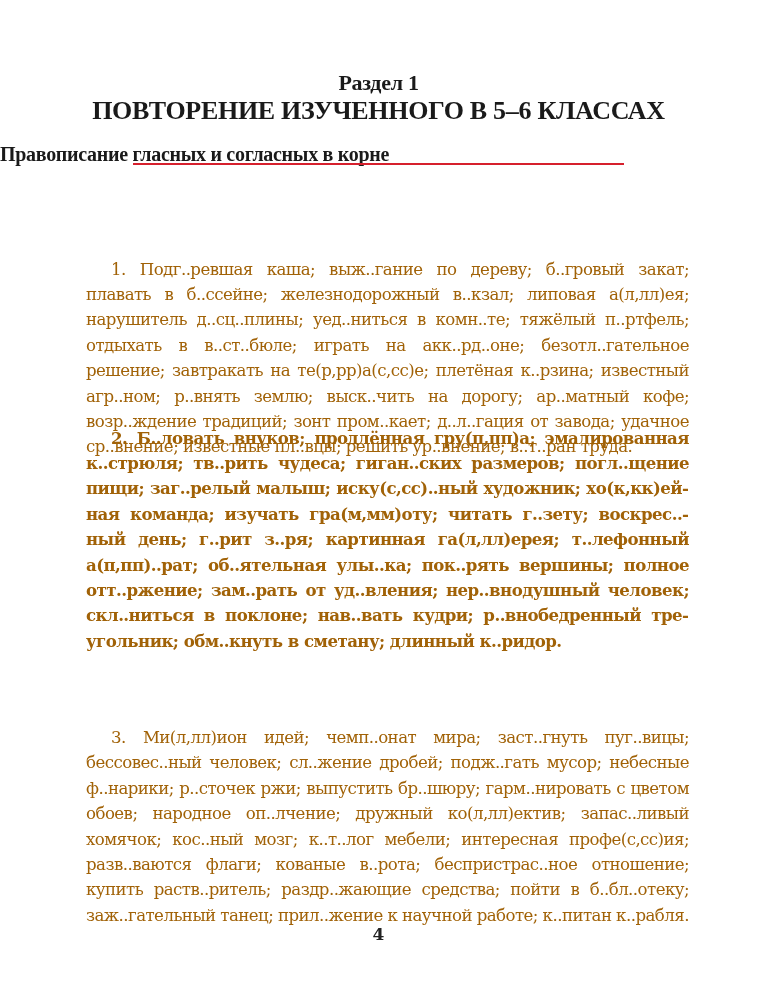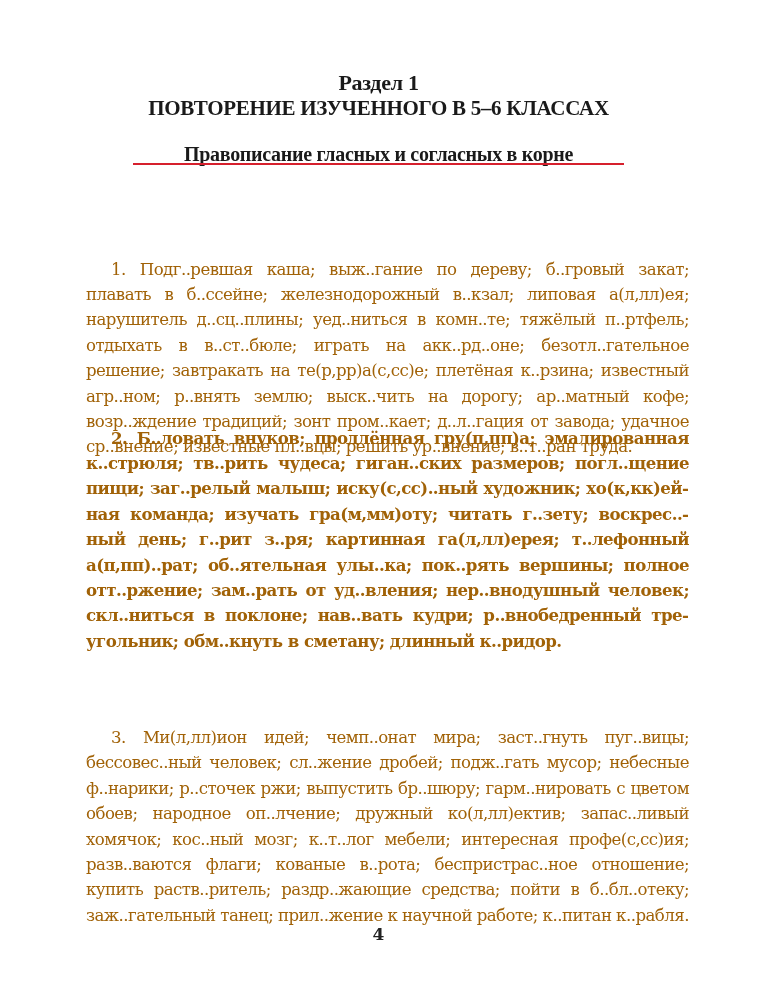--- a/index.html
+++ b/index.html
@@ -2,22 +2,22 @@
 <html><head>
 <meta charset="utf-8">
 <style>
   html, body { margin: 0; padding: 0; background: #ffffff; }
   body { width: 757px; height: 1001px; position: relative; overflow: hidden;
          font-family: "DejaVu Serif", "Liberation Serif", serif; color: #1a1a1a; }
   .page { position: absolute; left: 0; top: 0; width: 757px; height: 1001px; padding-left: 16px; }
   .section-label { position: absolute; top: 70px; left: 0; width: 757px; text-align: center;
          font-family: "Liberation Serif", serif; font-weight: bold; font-size: 22px; letter-spacing: -0.3px; }
   .section-title { position: absolute; top: 96px; left: 0; width: 757px; text-align: center;
-         font-family: "Liberation Serif", serif; font-weight: bold; font-size: 21px; letter-spacing: -0.3px; }
-  .topic-title { position: absolute; top: 143px; left: 0; width: 757px; text-align: center;
+         font-family: "Liberation Serif", serif; font-weight: bold; font-size: 26px; letter-spacing: -0.3px; }
+  .topic-title { position: absolute; top: 143px; left: 0; width: 757px; text-align: left;
          font-family: "Liberation Serif", serif; font-weight: bold; font-size: 20px; letter-spacing: -0.3px; }
   .topic-rule { position: absolute; top: 163px; left: 133px; width: 491px; height: 2px; background: #d6202d; }
   .task { position: absolute; top: 189px; left: 86px; width: 603px;
          font-family: "DejaVu Serif", serif; font-weight: bold; font-size: 17px; line-height: 26px;
          color: #d6202d; text-align: justify; letter-spacing: -0.2px; }
   .ex { position: absolute; left: 86px; width: 603px; font-family: "DejaVu Serif", serif;
         font-size: 16.6px; line-height: 25.4px; text-align: justify; letter-spacing: -0.55px;
         text-indent: 25px; color: #a16207; }
   .ex1 { top: 240px; }
   .ex2 { top: 409px; font-weight: bold; }

